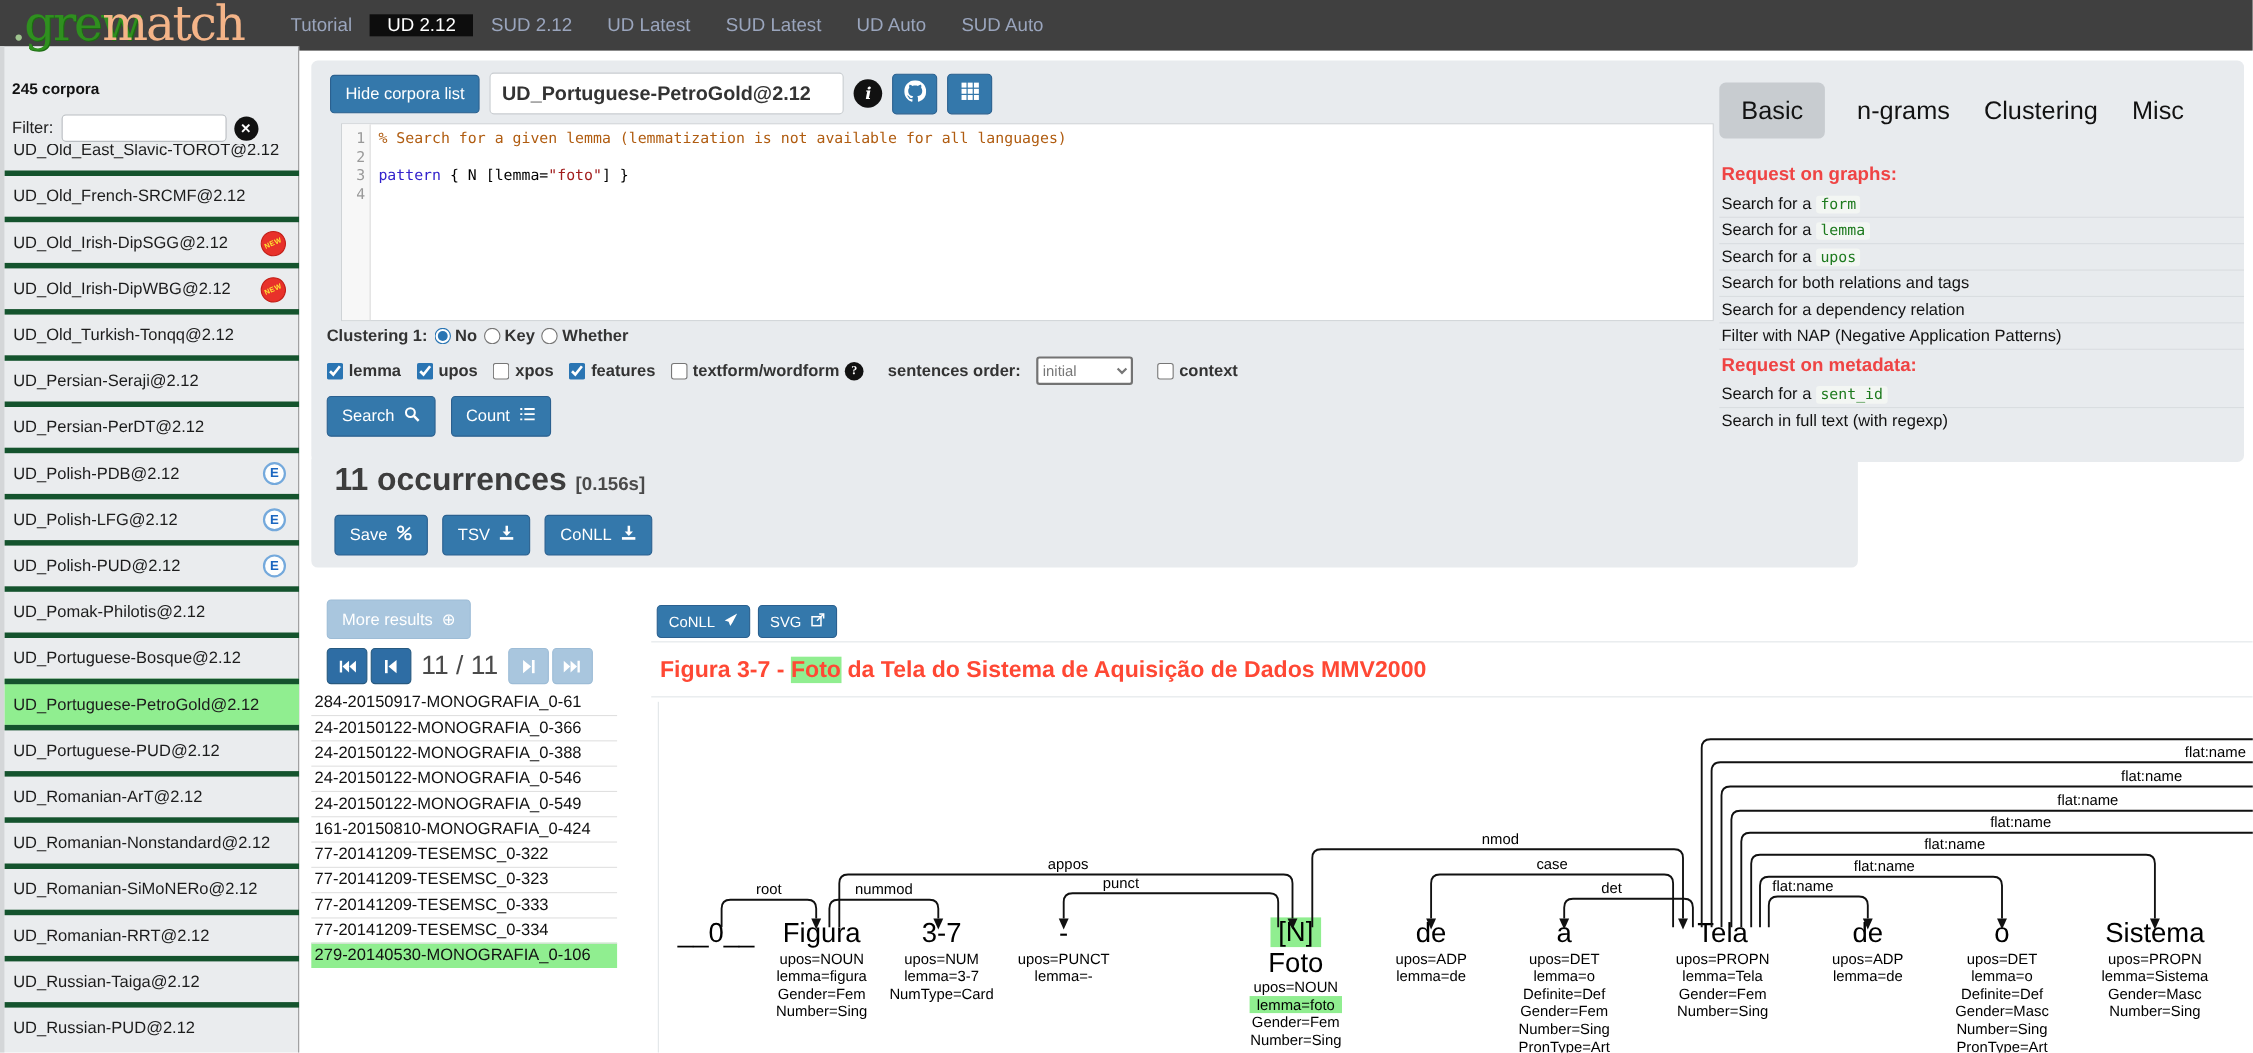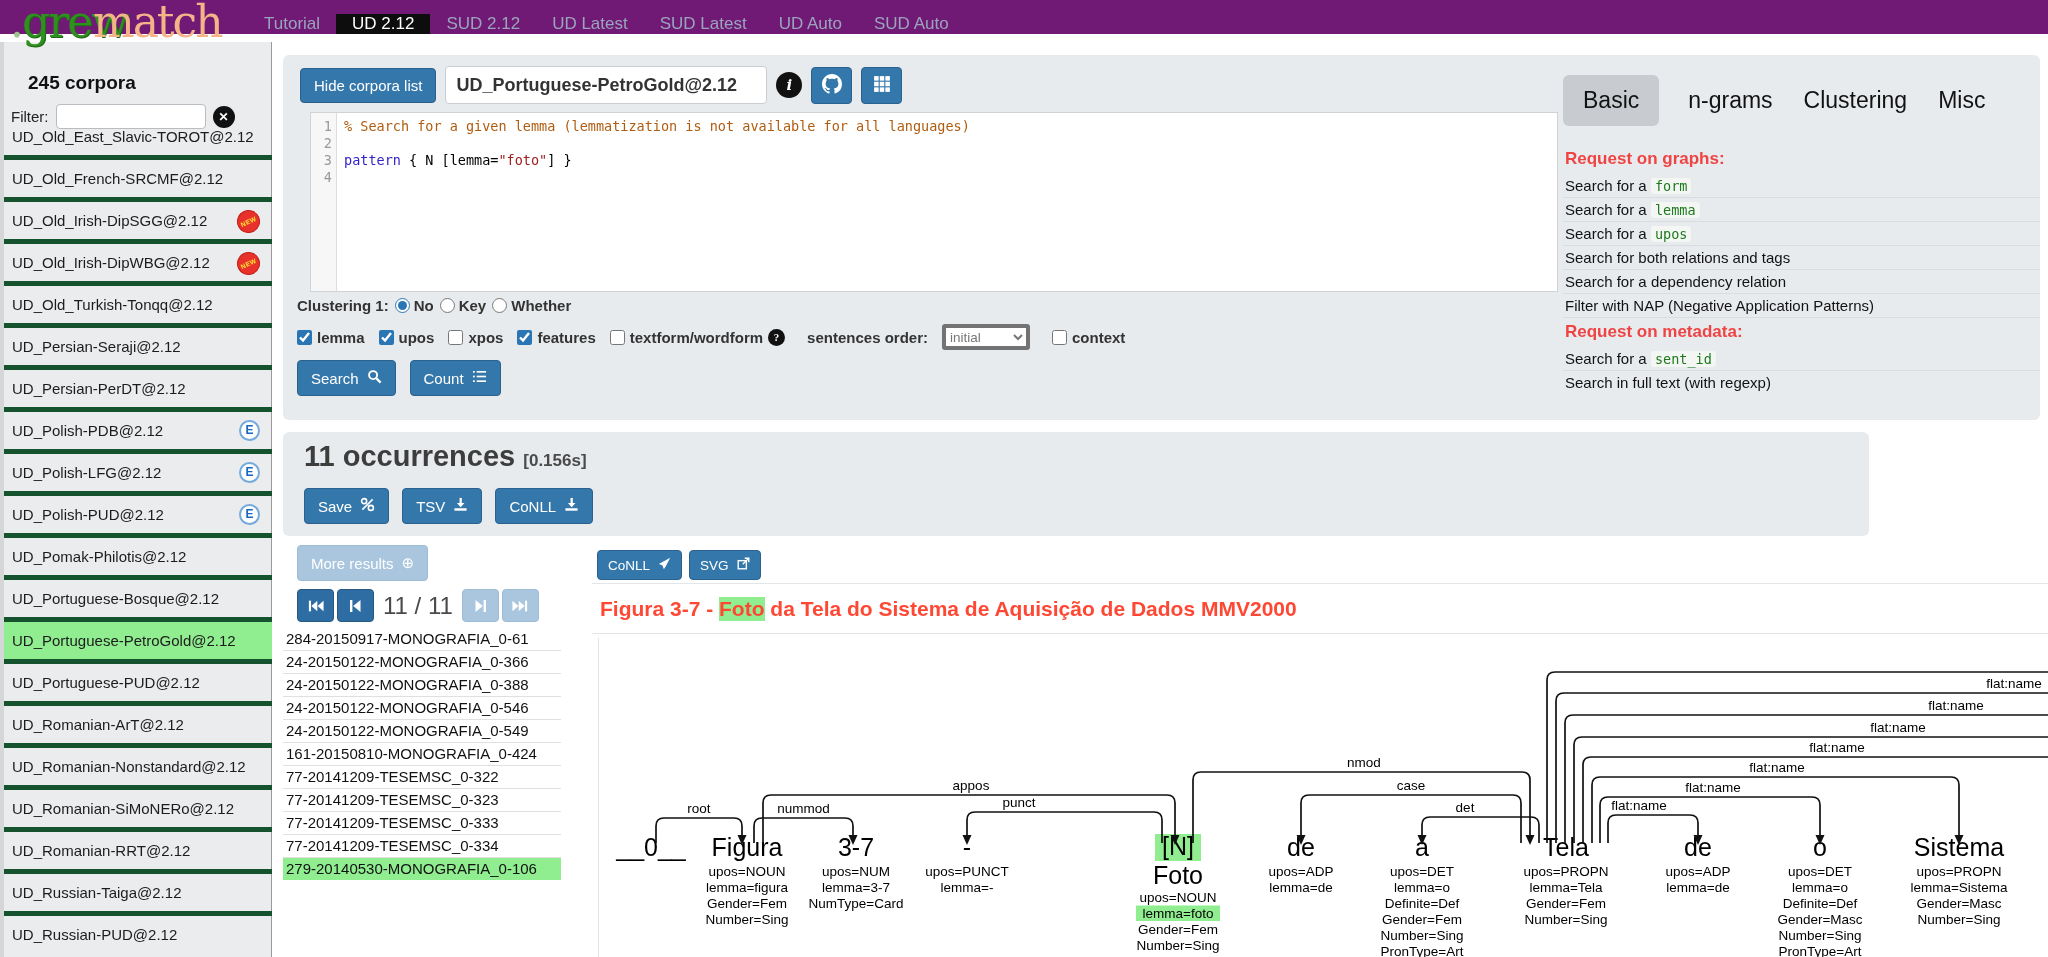--- a/index.html
+++ b/index.html
@@ -1,42 +1,42 @@
 <!DOCTYPE html>
 <html><head>
 <meta charset="utf-8">
 <style>
   html,body{margin:0;padding:0}
   body{width:2048px;height:957px;position:relative;overflow:hidden;background:#fff;
        font-family:"Liberation Sans",sans-serif;color:#222}
   
-  .navbar{position:absolute;left:0;top:0;width:2048px;height:34px;background:#701a75;display:flex;align-items:flex-end;padding-left:248px;box-sizing:border-box}
+  .navbar{position:absolute;left:0;top:0;width:2048px;height:46px;background:#404040;display:flex;align-items:center;padding-left:248px;box-sizing:border-box}
   .nav-item{display:flex;align-items:center;padding:0 16px;font-size:17px;color:#9aa5bd;cursor:pointer;white-space:nowrap}
   .nav-item.active{background:#0d0d0d;color:#fff}
   .logo{position:absolute;left:10px;top:-4px;z-index:5;font-family:"DejaVu Serif",serif;font-size:44px;letter-spacing:-2px;white-space:nowrap;pointer-events:none}
   .logo .dot{color:#9fc48f}
   .logo .grew{color:#2f8f1f;text-shadow:1px 1px 0 #1c6b12}
   .logo .match{color:#f4b488;margin-left:-34px}
   
   .sidebar{position:absolute;left:0;top:42px;width:272px;height:915px;background:#eaecee;border-right:1px solid #9a9a9a;border-left:4px solid #d4d6d8;box-sizing:border-box}
-  .corpora-count{position:absolute;left:24px;top:30px;font-size:19px;font-weight:bold;color:#111}
+  .corpora-count{position:absolute;left:7px;top:30px;font-size:14px;font-weight:bold;color:#111}
   .filter-row{position:absolute;left:7px;top:62px;display:flex;align-items:center;gap:7px;font-size:15px}
   .filter-row input{width:136px;height:23px;border:1px solid #b9bdc1;border-radius:4px;background:#fff;padding:0 6px;font-size:14px}
   .circle-ic{display:inline-flex;align-items:center;justify-content:center;background:#111;color:#fff;border-radius:50%;font-weight:bold}
   .clear-btn{width:22px;height:22px;font-size:12px;cursor:pointer}
   .corpora-list{position:absolute;left:0;top:89px;width:268px;height:826px;overflow:hidden}
   .corpus-row{height:37px;line-height:37px;border-top:5px solid #14532d;padding-left:8px;font-size:15px;color:#1c1c1c;position:relative;cursor:pointer;white-space:nowrap}
   .corpus-row:first-child{margin-top:-13px;border-top:none}
   .corpus-row.selected{background:#90ee90}
   .badge-new{position:absolute;right:12px;top:8px;width:21px;height:21px;border-radius:50%;background:#e8312a;color:#ffe933;font-size:6.5px;font-weight:bold;display:flex;align-items:center;justify-content:center;transform:rotate(-24deg);letter-spacing:.5px;border:1px solid #c21f18}
   .badge-e{position:absolute;right:12px;top:8px;width:17px;height:17px;border-radius:50%;background:#fdfefe;border:2px solid #74a9dc;color:#1a66c0;font-size:12px;font-weight:bold;display:flex;align-items:center;justify-content:center}
   
   .panel{position:absolute;background:#e8ebee;border-radius:6px}
   #panel-search{left:283px;top:55px;width:1757px;height:365px}
-  #panel-occ{left:283px;top:432px;width:1586px;height:104px}
+  #panel-occ{left:283px;top:412px;width:1406px;height:104px}
   .btn{display:inline-flex;align-items:center;gap:8px;background:#3478ab;color:#fff;border:1px solid #2b608f;border-radius:4px;font-size:15px;padding:8px 13px;font-family:inherit;cursor:pointer;white-space:nowrap}
   .btn.small{font-size:13.5px;padding:6px 10px}
   .btn.disabled{background:#a9c6de;border-color:#9dbcd6;cursor:default}
   .pgbtn{width:35px;height:31px;display:inline-flex;align-items:center;justify-content:center;border-radius:4px;background:#2e6da4;border:1px solid #27597f;cursor:pointer}
   .pgbtn.off{background:#a9c6de;border-color:#9dbcd6}
   
   .toolbar{position:absolute;left:17px;top:11px;display:flex;align-items:center;gap:9px}
   .corpus-input{width:300px;height:36px;border:1px solid #c9cdd1;border-radius:4px;font-size:18px;font-weight:bold;color:#333;padding:0 10px;font-family:inherit}
   .icon-btn{width:41px;height:37px;justify-content:center;padding:0}
   .info-ic{width:26px;height:26px;font-size:15px;font-family:"DejaVu Serif",serif;font-style:italic;cursor:pointer}
@@ -48,21 +48,21 @@
   .tok-keyword{color:#3322cc}
   .tok-string{color:#a11c1c}
   .tok-plain{color:#000}
   
   .cluster-row{position:absolute;left:14px;top:242px;display:flex;align-items:flex-end;gap:6px;font-size:15px;font-weight:bold;color:#333}
   .cluster-row label{display:flex;align-items:center;gap:4px;cursor:pointer}
   .toggle-row{position:absolute;left:14px;top:269px;display:flex;align-items:center;gap:14px;font-size:15px;font-weight:bold;color:#333}
   .toggle-row label{display:flex;align-items:center;gap:5px;cursor:pointer}
   input[type=checkbox],input[type=radio]{accent-color:#2a75b3;width:15px;height:15px;margin:0}
   .help-ic{width:17px;height:17px;font-size:11px;font-family:"Liberation Serif",serif;cursor:pointer}
-  .order-select{height:26px;width:88px;font-size:13.5px;color:#777;border:4px solid #737373;border-radius:3px;background:#fff}
+  .order-select{height:26px;width:88px;font-size:13.5px;color:#777;border:2px solid #737373;border-radius:3px;background:#fff}
   .action-row{position:absolute;left:14px;top:305px;display:flex;gap:14px}
   
   .occ-title{position:absolute;left:21px;top:8px;font-size:29px;font-weight:bold;color:#3d3d3d}
   .occ-time{font-size:17px;font-weight:bold;color:#4a4a4a}
   .occ-btns{position:absolute;left:21px;top:56px;display:flex;gap:13px}
   
   .quick{position:absolute;left:1563px;top:75px;width:477px}
   .tabs{display:flex;align-items:center;gap:27px;margin-bottom:19px}
   .tab{font-size:23px;color:#121212;padding:12px 2px;cursor:pointer}
   .tab.active{background:#c8ccd0;border-radius:6px;padding:12px 20px}

